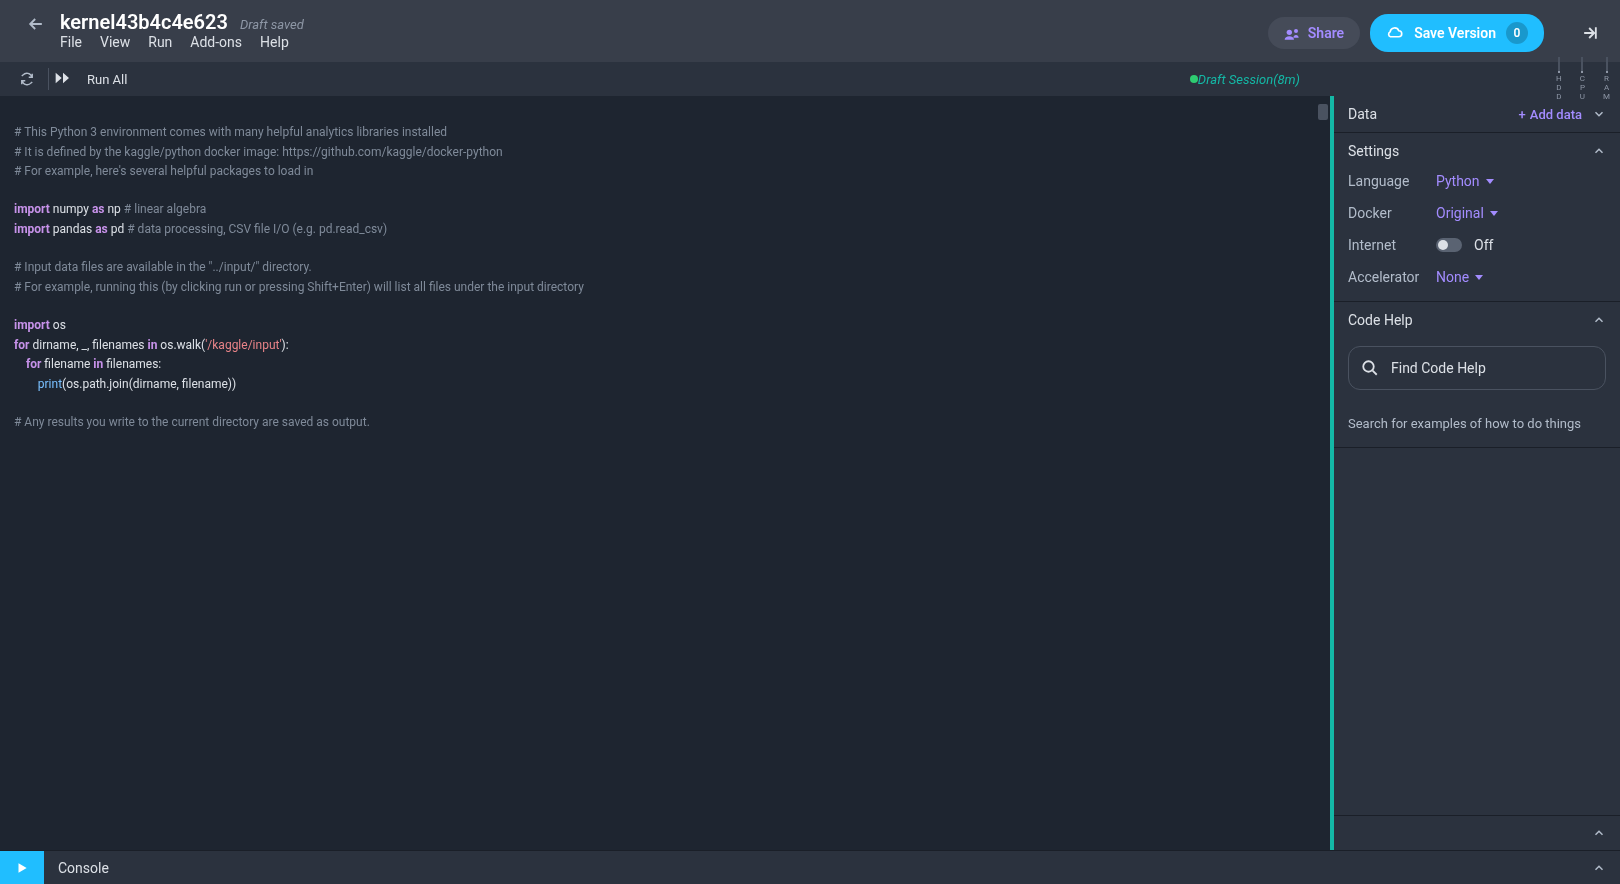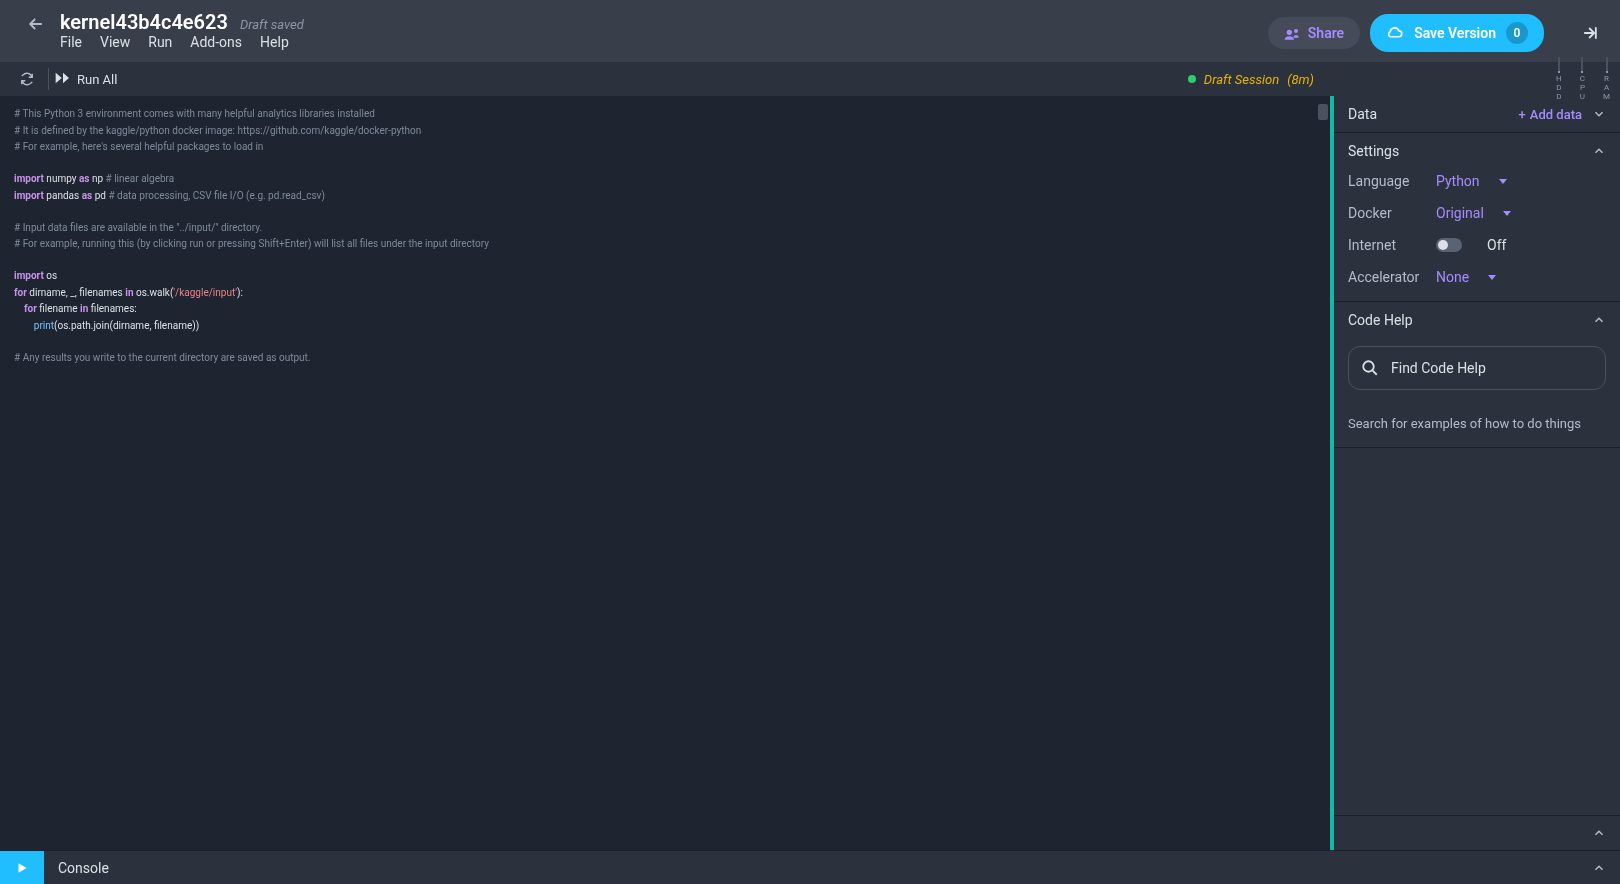--- a/index.html
+++ b/index.html
@@ -13,47 +13,47 @@
 .menu-row{display:flex;gap:18px;margin-top:0;font-size:14px;color:#dce0e6}
 .menu-item{cursor:pointer}
 .header-right{position:absolute;right:12px;top:14px;display:flex;align-items:center;gap:10px}
 .share-btn{background:#454b58;color:#a38cff;border:none;padding:8px 16px;border-radius:18px;display:flex;align-items:center;gap:8px;cursor:pointer;font-size:14px;font-weight:600}
 .save-btn{background:#20beff;color:#fff;border:none;padding:8px 16px;border-radius:18px;display:flex;align-items:center;gap:10px;cursor:pointer;font-size:14px;font-weight:600}
 .save-count{background:rgba(0,0,0,.2);border-radius:50%;width:22px;height:22px;display:flex;align-items:center;justify-content:center;font-size:12px}
 .collapse-icon{color:#dce0e6;padding:8px;cursor:pointer;margin-left:18px}
 .toolbar{background:#2b323e;height:34px;display:flex;align-items:center;padding:0 12px;position:relative}
 .tool-icon{color:#b2bcca;padding:0 8px;cursor:pointer}
 .divider{width:1px;height:22px;background:#4a5260;margin:0 6px}
-.run-all{color:#dce0e6;display:flex;gap:6px;cursor:pointer;font-size:13px}
-.session-info{position:absolute;right:306px;display:flex;align-items:center;gap:8px;font-size:13px;color:#eab308;font-style:italic}
+.run-all{color:#dce0e6;display:flex;gap:16px;cursor:pointer;font-size:13px}
+.session-info{position:absolute;right:320px;display:flex;align-items:center;gap:0;font-size:13px;color:#14b8a6;font-style:italic}
 .session-dot{width:8px;height:8px;border-radius:50%;background:#2ecc71}
 .meters{position:absolute;right:10px;display:flex;gap:18px;align-items:center;height:100%}
 .meter{display:flex;flex-direction:column;align-items:center;font-size:8px;color:#8e97a6;line-height:1;letter-spacing:0}
 .meter span + span {margin-top:1px}
 .meter-bar{width:2px;height:16px;background:#4a5260;margin-bottom:2px;position:relative}
 .meter-fill{position:absolute;bottom:0;width:100%;background:#8e97a6;height:15%}
 .body{flex:1;display:flex;overflow:hidden}
 .editor-wrap{flex:1;position:relative;background:#1e2530;overflow:auto}
-.code{font-family:"SFMono-Regular",Consolas,"Liberation Mono",Menlo,monospace;font-size:10px;line-height:1.55;padding:10px 14px;white-space:pre;color:#dce0e6}
+.code{font-family:"SFMono-Regular",Consolas,"Liberation Mono",Menlo,monospace;font-size:12px;line-height:1.55;padding:27px 14px;white-space:pre;color:#dce0e6}
 .c-comment{color:#7f8a99}
 .c-kw{color:#c792ea;font-weight:bold}
 .c-str{color:#e88388}
 .c-func{color:#79c0ff}
 .scroll-ind{position:absolute;right:2px;top:8px;width:10px;height:16px;background:#4a5260;border-radius:2px}
 .sidebar{width:290px;background:#2b323e;border-left:4px solid #14b8a6;display:flex;flex-direction:column;overflow:auto}
 .panel{border-bottom:1px solid #1a1f28}
 .panel-header{display:flex;justify-content:space-between;align-items:center;padding:10px 14px;cursor:pointer}
 .panel-title{font-size:14px;color:#dce0e6}
 .panel-actions{display:flex;align-items:center;gap:10px}
 .add-link{color:#a38cff;font-size:13px;display:flex;align-items:center;gap:4px;font-weight:500}
 .chev{color:#b2bcca}
 .panel-body{padding:4px 14px 16px 14px;display:flex;flex-direction:column;gap:16px}
 .setting-row{display:flex;align-items:center;font-size:14px}
 .setting-label{color:#b2bcca;width:88px}
-.setting-value{color:#a38cff;display:flex;align-items:center;gap:19px}
+.setting-value{color:#a38cff;display:flex;align-items:center;gap:6px}
 .setting-value.off{color:#dce0e6}
 .toggle{width:26px;height:14px;border-radius:8px;background:#5a6372;position:relative;display:inline-block;margin-right:6px}
 .toggle::after{content:"";position:absolute;width:10px;height:10px;background:#dce0e6;border-radius:50%;top:2px;left:2px}
 .find-box{border:1px solid #4a5260;border-radius:12px;padding:12px;display:flex;align-items:center;gap:12px;margin-top:4px;cursor:pointer}
 .help-text{color:#b2bcca;font-size:13px;margin-top:10px}
 .spacer-panel{flex:1}
 .console-bar{height:34px;background:#2b323e;display:flex;align-items:center;border-top:1px solid #1a1f28}
 .play-tab{width:44px;height:100%;background:#20beff;display:flex;align-items:center;justify-content:center}
 .console-label{padding:0 14px;color:#dce0e6;font-size:14px}
 .console-chev{margin-left:auto;margin-right:14px;color:#b2bcca}

